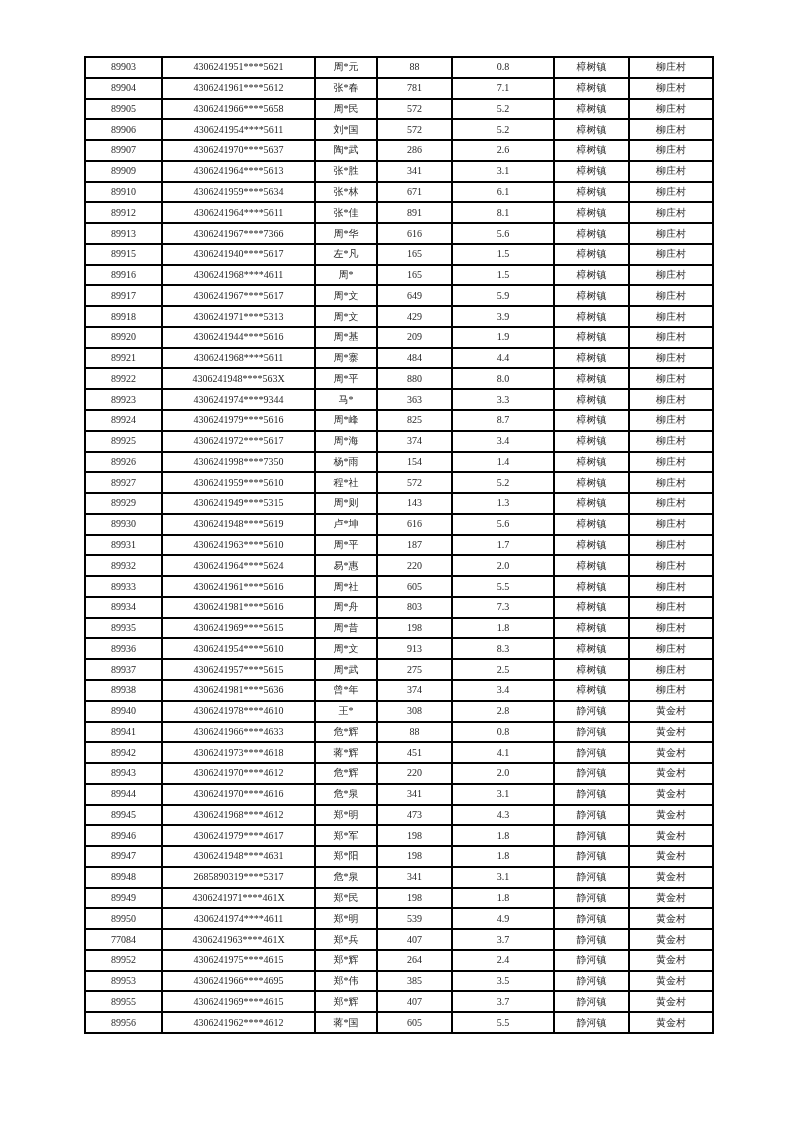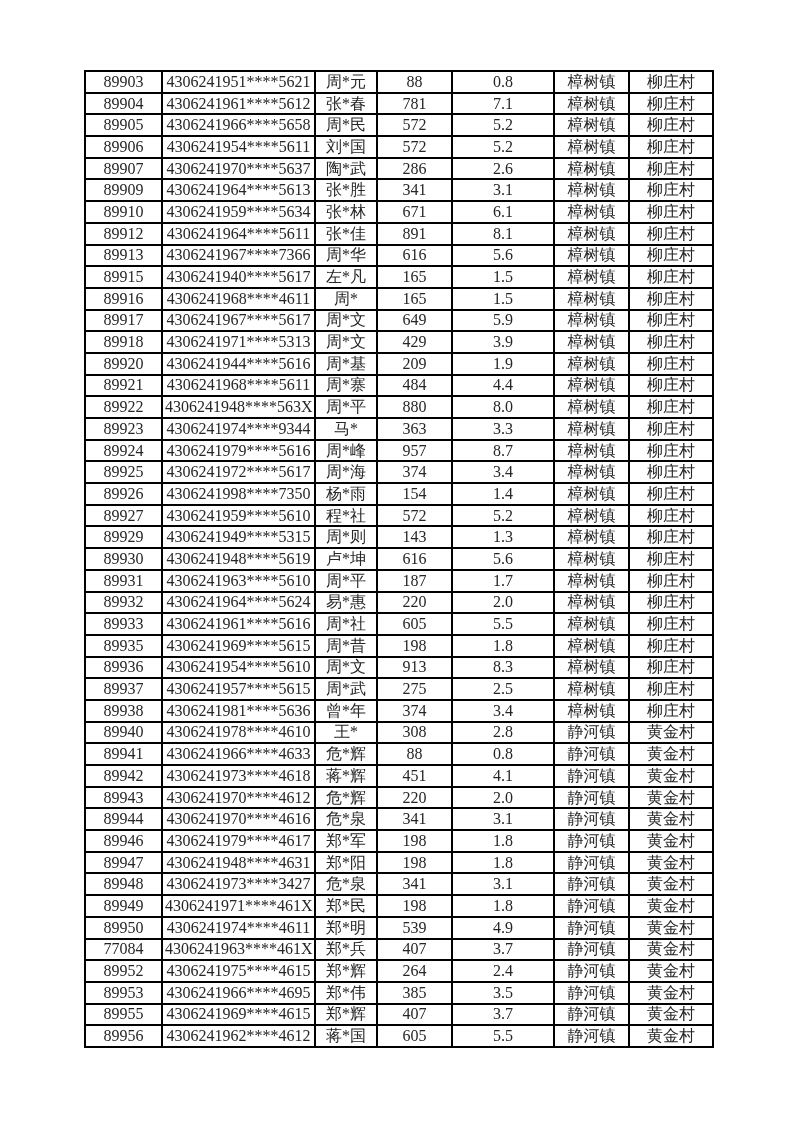--- a/index.html
+++ b/index.html
@@ -11,26 +11,26 @@
     position: relative;
     width: 794px;
     height: 1122px;
     background: var(--page-bg, #ffffff);
     overflow: hidden;
     font-family: "Liberation Serif", "DejaVu Serif", serif;
   }
   table.records {
     position: absolute;
     left: 84px;
-    top: 70px;
+    top: 56px;
     width: 628px;
     height: 978px;
     border-collapse: collapse;
     table-layout: fixed;
-    font-size: 16px;
+    font-size: 10px;
     color: var(--text-color, #262626);
   }
   table.records td {
     border: 2px solid var(--border-color, #000000);
     text-align: center;
     vertical-align: middle;
     padding: 0 2px;
     white-space: nowrap;
     overflow: hidden;
     line-height: 1;
@@ -208,21 +208,21 @@
           <td>马*</td>
           <td>363</td>
           <td>3.3</td>
           <td>樟树镇</td>
           <td>柳庄村</td>
         </tr>
         <tr>
           <td>89924</td>
           <td>4306241979****5616</td>
           <td>周*峰</td>
-          <td>957</td>
+          <td>825</td>
           <td>8.7</td>
           <td>樟树镇</td>
           <td>柳庄村</td>
         </tr>
         <tr>
           <td>89925</td>
           <td>4306241972****5617</td>
           <td>周*海</td>
           <td>374</td>
           <td>3.4</td>
@@ -286,20 +286,29 @@
         <tr>
           <td>89933</td>
           <td>4306241961****5616</td>
           <td>周*社</td>
           <td>605</td>
           <td>5.5</td>
           <td>樟树镇</td>
           <td>柳庄村</td>
         </tr>
         <tr>
+          <td>89934</td>
+          <td>4306241981****5616</td>
+          <td>周*舟</td>
+          <td>803</td>
+          <td>7.3</td>
+          <td>樟树镇</td>
+          <td>柳庄村</td>
+        </tr>
+        <tr>
           <td>89935</td>
           <td>4306241969****5615</td>
           <td>周*昔</td>
           <td>198</td>
           <td>1.8</td>
           <td>樟树镇</td>
           <td>柳庄村</td>
         </tr>
         <tr>
           <td>89936</td>
@@ -367,40 +376,49 @@
         <tr>
           <td>89944</td>
           <td>4306241970****4616</td>
           <td>危*泉</td>
           <td>341</td>
           <td>3.1</td>
           <td>静河镇</td>
           <td>黄金村</td>
         </tr>
         <tr>
+          <td>89945</td>
+          <td>4306241968****4612</td>
+          <td>郑*明</td>
+          <td>473</td>
+          <td>4.3</td>
+          <td>静河镇</td>
+          <td>黄金村</td>
+        </tr>
+        <tr>
           <td>89946</td>
           <td>4306241979****4617</td>
           <td>郑*军</td>
           <td>198</td>
           <td>1.8</td>
           <td>静河镇</td>
           <td>黄金村</td>
         </tr>
         <tr>
           <td>89947</td>
           <td>4306241948****4631</td>
           <td>郑*阳</td>
           <td>198</td>
           <td>1.8</td>
           <td>静河镇</td>
           <td>黄金村</td>
         </tr>
         <tr>
           <td>89948</td>
-          <td>4306241973****3427</td>
+          <td>2685890319****5317</td>
           <td>危*泉</td>
           <td>341</td>
           <td>3.1</td>
           <td>静河镇</td>
           <td>黄金村</td>
         </tr>
         <tr>
           <td>89949</td>
           <td>4306241971****461X</td>
           <td>郑*民</td>

